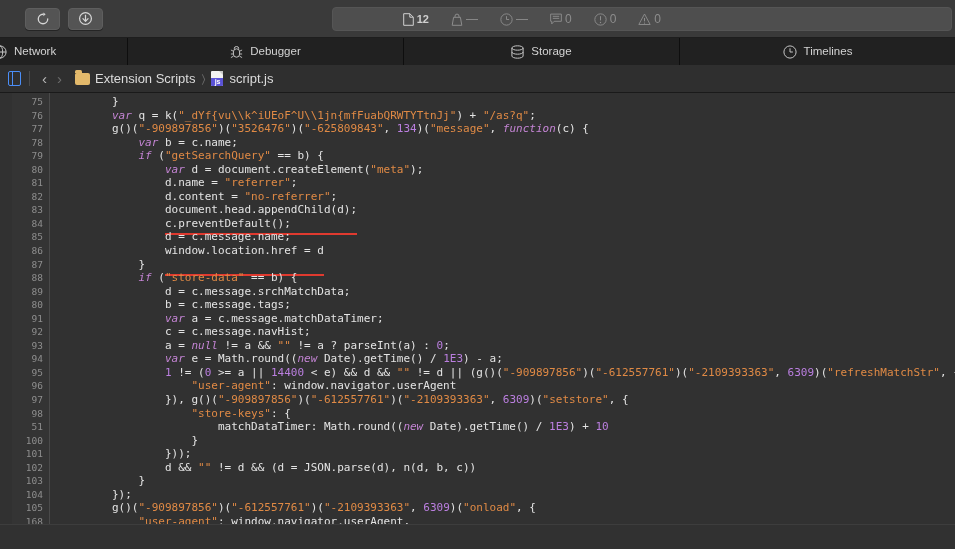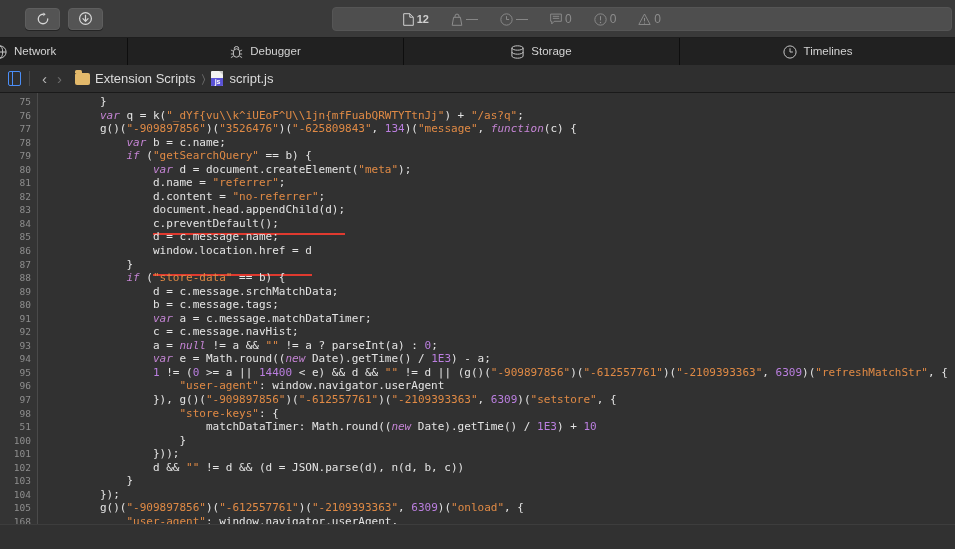--- a/index.html
+++ b/index.html
@@ -176,20 +176,21 @@
     overflow: hidden;
     position: relative;
   }
   .gutter {
     flex: 0 0 38px;
     background: #343434;
     border-right: 1px solid #4a4a4a;
     padding-top: 2px;
     text-align: right;
     user-select: none;
+    margin-left: 12px;
   }
   .gutter .ln {
     font-family: "DejaVu Sans Mono", monospace;
     font-size: 9.5px;
     color: #8e8e8e;
     line-height: 13.55px;
     padding-right: 6px;
     height: 13.55px;
   }
   .code {

